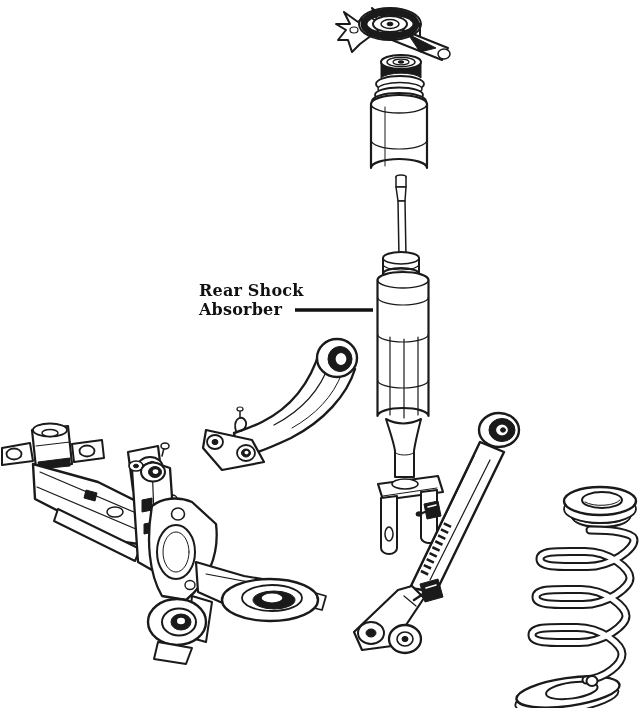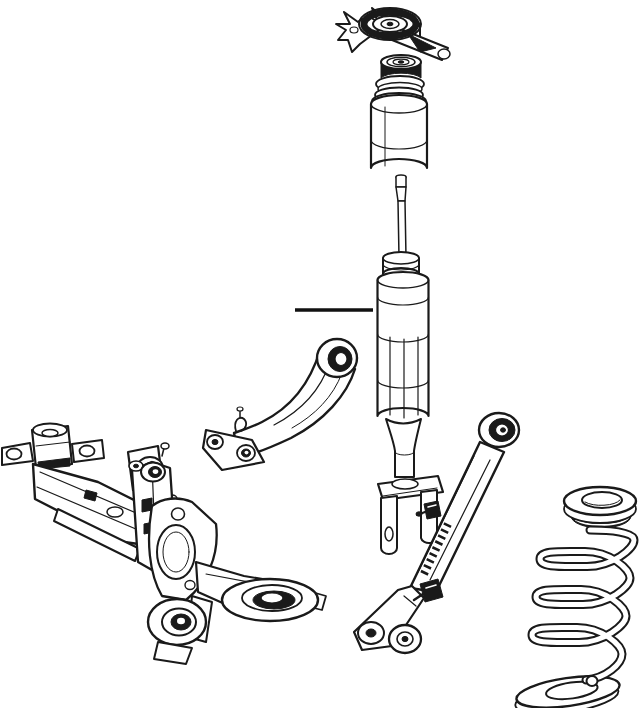--- a/index.html
+++ b/index.html
@@ -234,14 +234,15 @@
                c0 10 -16 24 -36 26"></path>
       <path fill="none" stroke="#ffffff" stroke-width="5" stroke-linecap="round" stroke-linejoin="round" d="M590 530 c20 0 44 2 44 10
                c0 9 -22 26.5 -47 26.5 c-25 0 -47 1.5 -47 -7.5 c0 -9 20 -7.5 45 -7.5 c25 0 45 17.5 45 26.5
                c0 9 -22 26.5 -47 26.5 c-25 0 -47 1.5 -47 -7.5 c0 -9 20 -7.5 45 -7.5 c25 0 45 17.5 45 26.5
                c0 9 -22 26.5 -47 26.5 c-25 0 -47 1.5 -47 -7.5 c0 -9 20 -7.5 45 -7.5 c25 0 45 17.5 45 26.5
                c0 10 -16 24 -36 26"></path>
       <ellipse class="ink s2" cx="592" cy="681" rx="5.5" ry="5"></ellipse>
     </g>
   </svg>
 
+  <div class="callout">Rear Shock Absorber</div>
 
 </div>
 
 </body></html>

